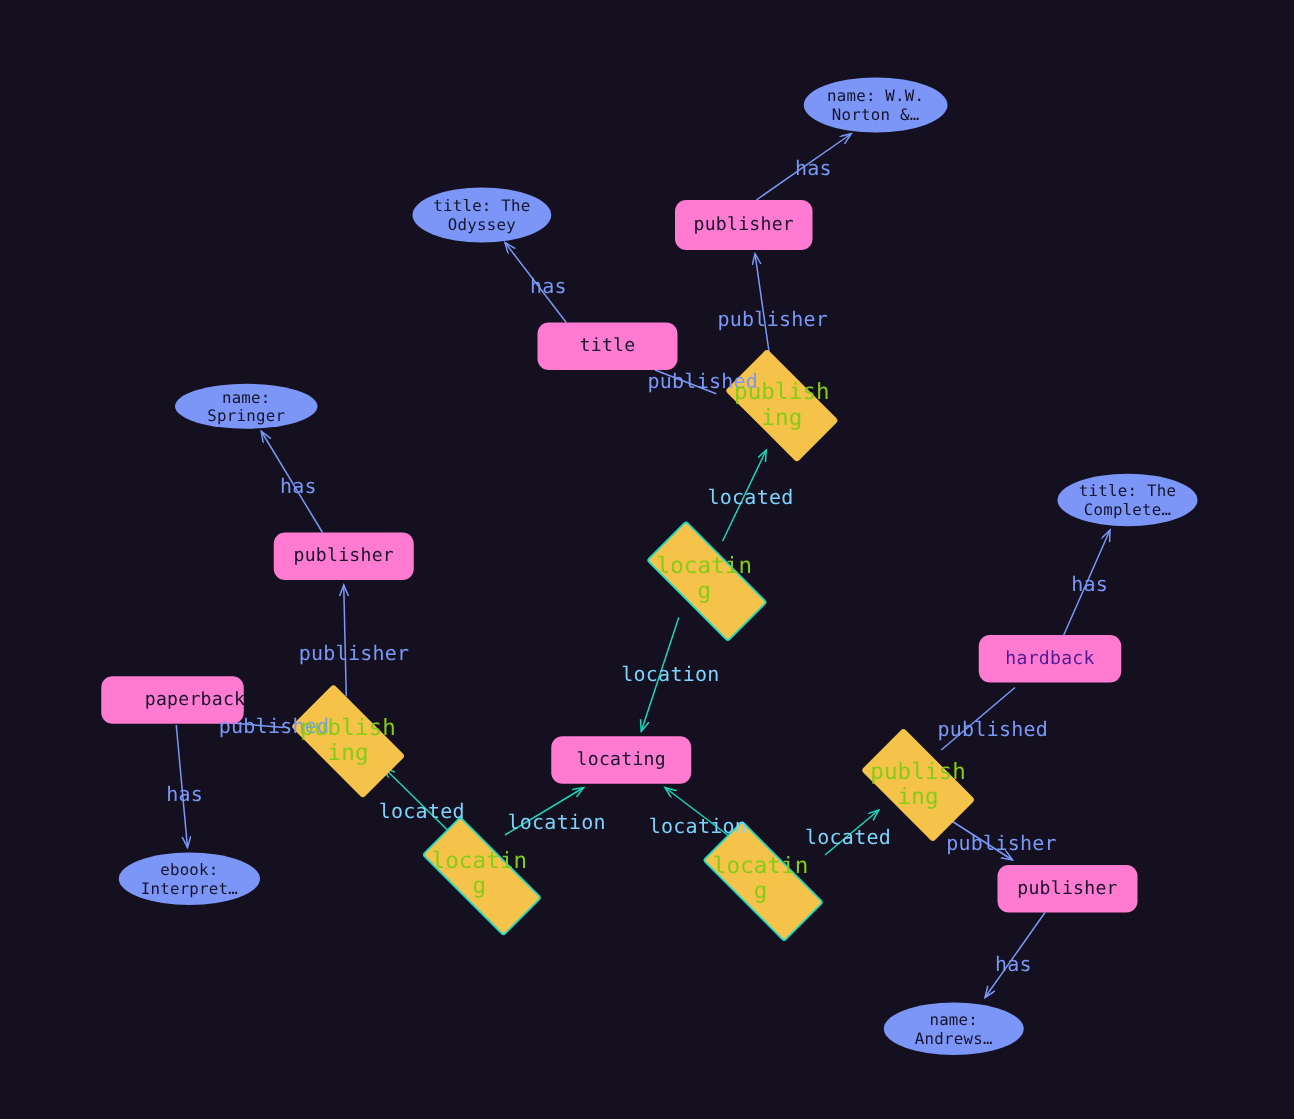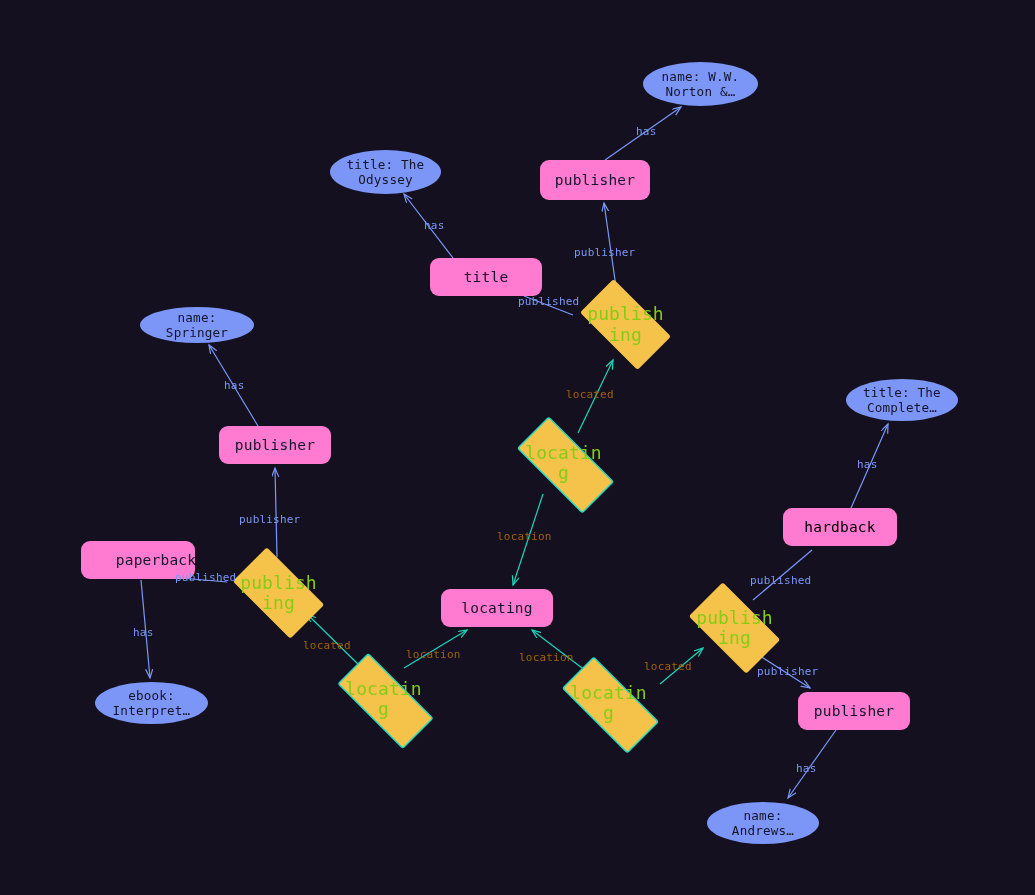--- a/index.html
+++ b/index.html
@@ -23,23 +23,23 @@
   
   .dia{background:transparent;}
   .dia .shape{position:absolute;left:0;top:0;width:100%;height:100%;
               background:#f5c349;transform:rotate(45deg) scale(.707);
               border-radius:4px;}
   .dia.bord .shape{border:2.5px solid #19dac2;}
   .dia .lbl{position:relative;z-index:2;color:#84cc16;font-size:18px;
             line-height:1.12;width:82px;letter-spacing:.1px;
             word-break:break-all;}
 
-  .elabel{position:absolute;font-size:11px;letter-spacing:.2px;white-space:nowrap;}
+  .elabel{position:absolute;font-size:16px;letter-spacing:.2px;white-space:nowrap;}
   .elabel.blue{color:#7a98f8;}
-  .elabel.teal{color:#a16207;}
+  .elabel.teal{color:#7dd3fc;}
 </style>
 </head>
 <body style="background: rgb(20, 16, 31);">
 
 <div id="canvas" style="background: rgb(20, 16, 31);">
   <svg id="edges">
     <defs>
       <marker id="ahb" markerWidth="9" markerHeight="9" refX="7.5" refY="3" orient="auto" markerUnits="strokeWidth">
         <path d="M0,0 L7.5,3 L0,6" fill="none" stroke="#7a98f8" stroke-width="1"></path>
       </marker>
@@ -117,21 +117,21 @@
         <div class="lbl">locating</div>
       </div>
       <div class="node dia bord" style="left: 545px; top: 673px; width: 127px; height: 60px;">
         <div class="shape" style="background: rgb(245, 195, 73); border-color: rgb(25, 218, 194);"></div>
         <div class="lbl">locating</div>
       </div>
       <div class="node attr" style="left: 846px; top: 379px; width: 112px; height: 42px; background: rgb(123, 150, 247); color: rgb(22, 20, 43);">
         <div style="white-space: pre-line;">title: The
 Complete…</div>
       </div>
-      <div class="node ent" style="left: 783px; top: 508px; width: 114px; height: 38px; background: rgb(255, 122, 209); color: #000000;">
+      <div class="node ent" style="left: 783px; top: 508px; width: 114px; height: 38px; background: rgb(255, 122, 209); color: #4c1d95;">
         <div style="white-space: pre-line;">hardback</div>
       </div>
       <div class="node dia" style="left: 677px; top: 594px; width: 115px; height: 68px;">
         <div class="shape" style="background: rgb(245, 195, 73);"></div>
         <div class="lbl">publishing</div>
       </div>
       <div class="node ent" style="left: 798px; top: 692px; width: 112px; height: 38px; background: rgb(255, 122, 209); color: rgb(22, 20, 43);">
         <div style="white-space: pre-line;">publisher</div>
       </div>
       <div class="node attr" style="left: 707px; top: 802px; width: 112px; height: 42px; background: rgb(123, 150, 247); color: rgb(22, 20, 43);">

